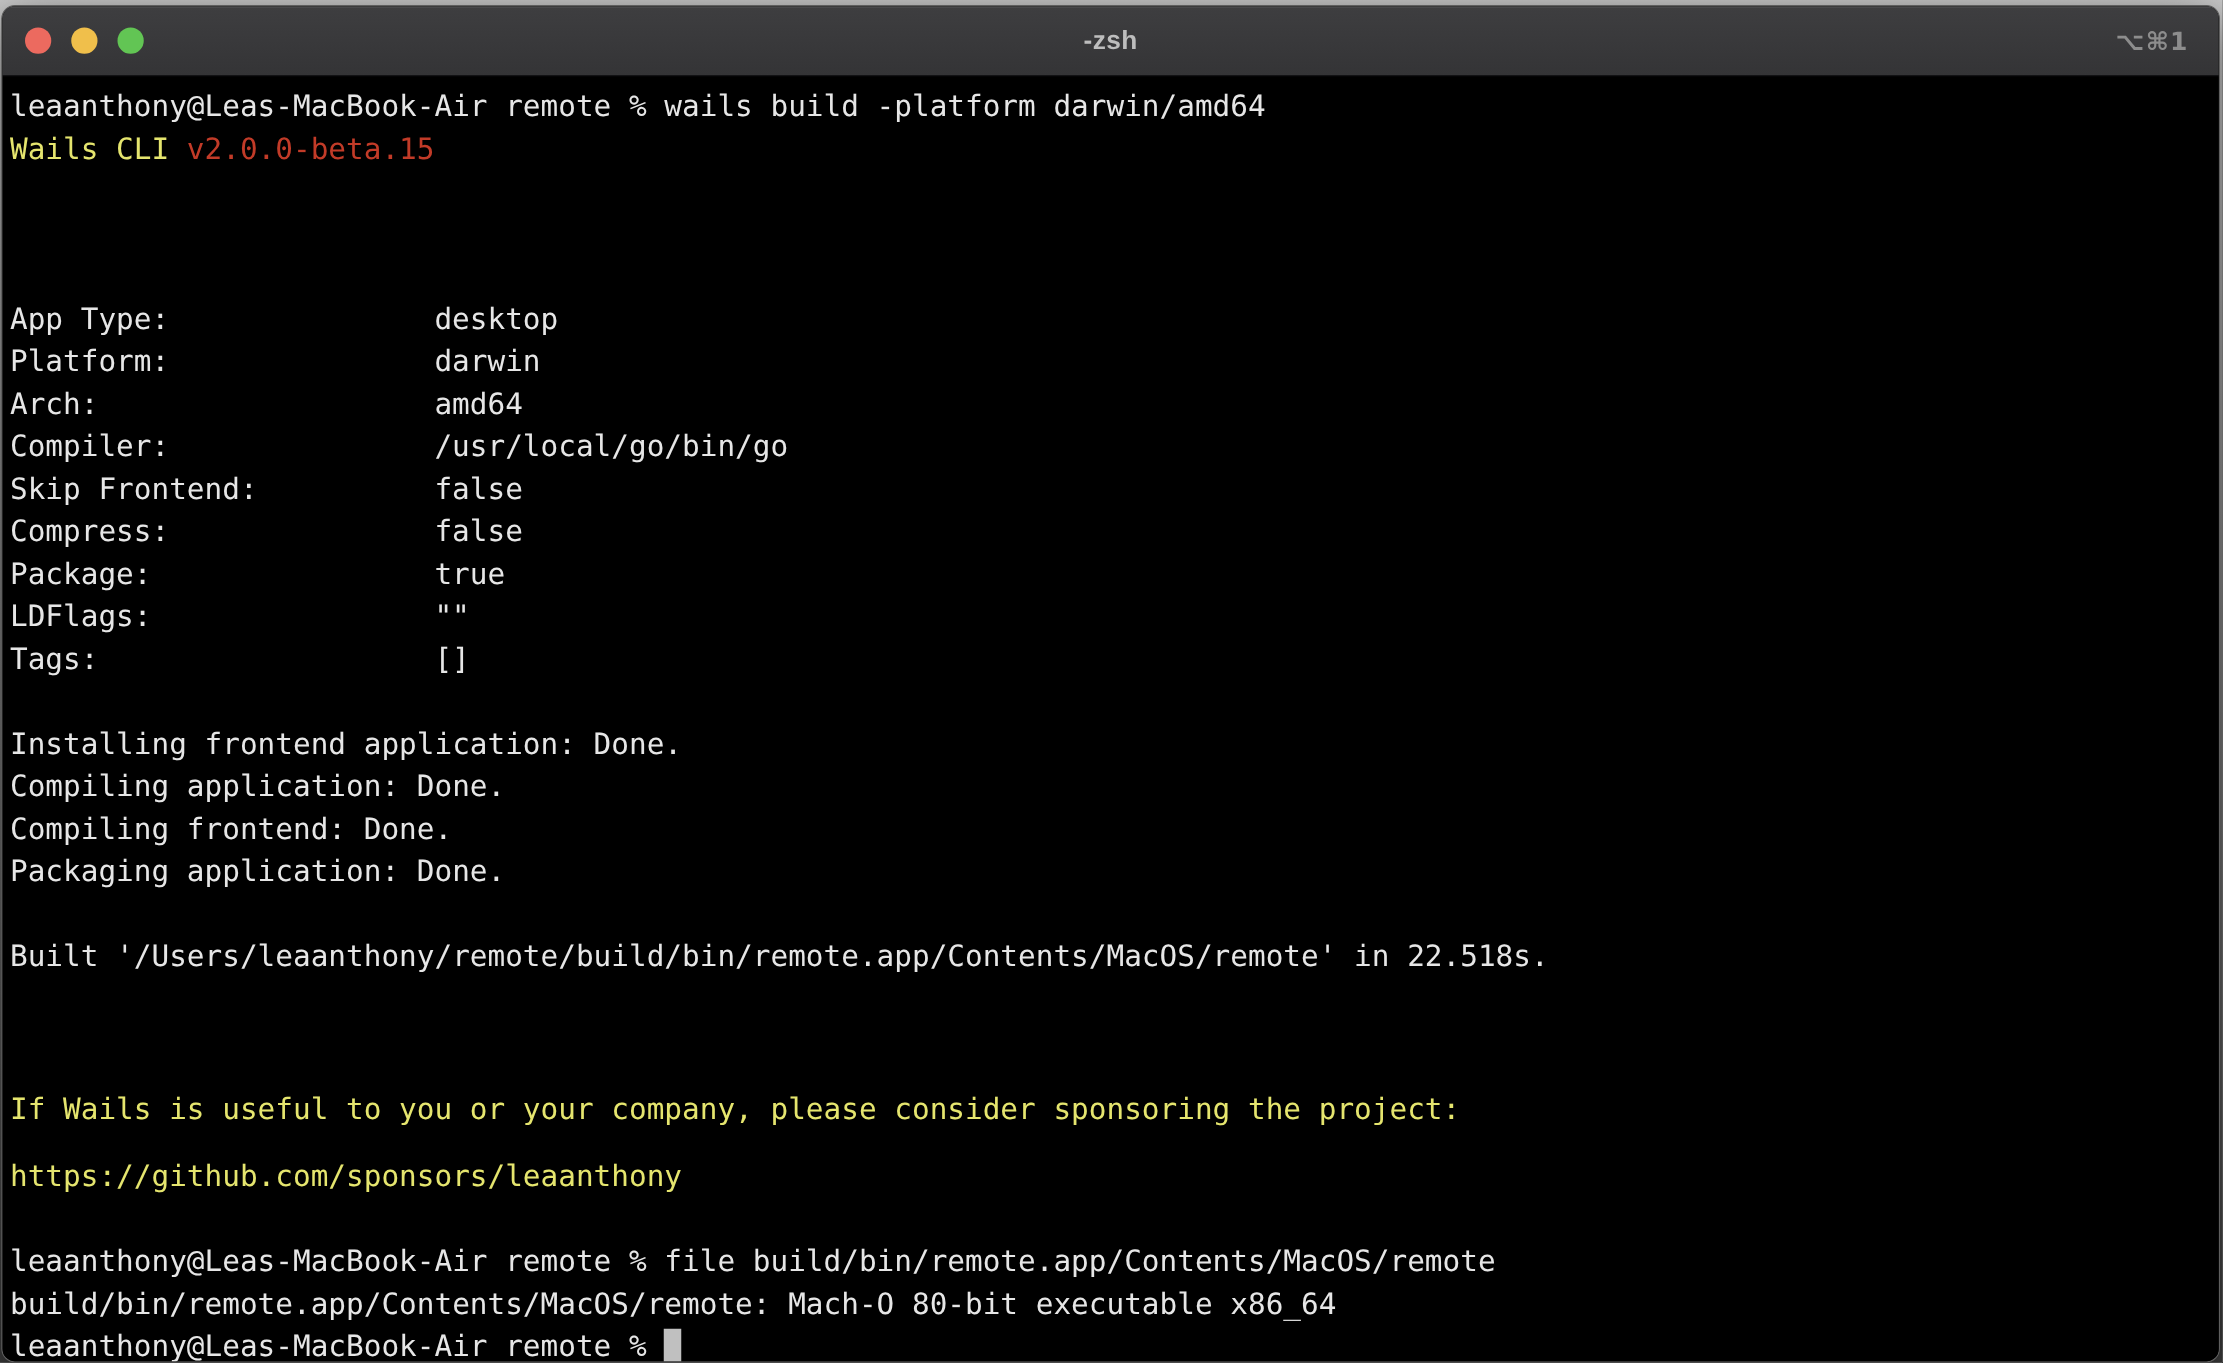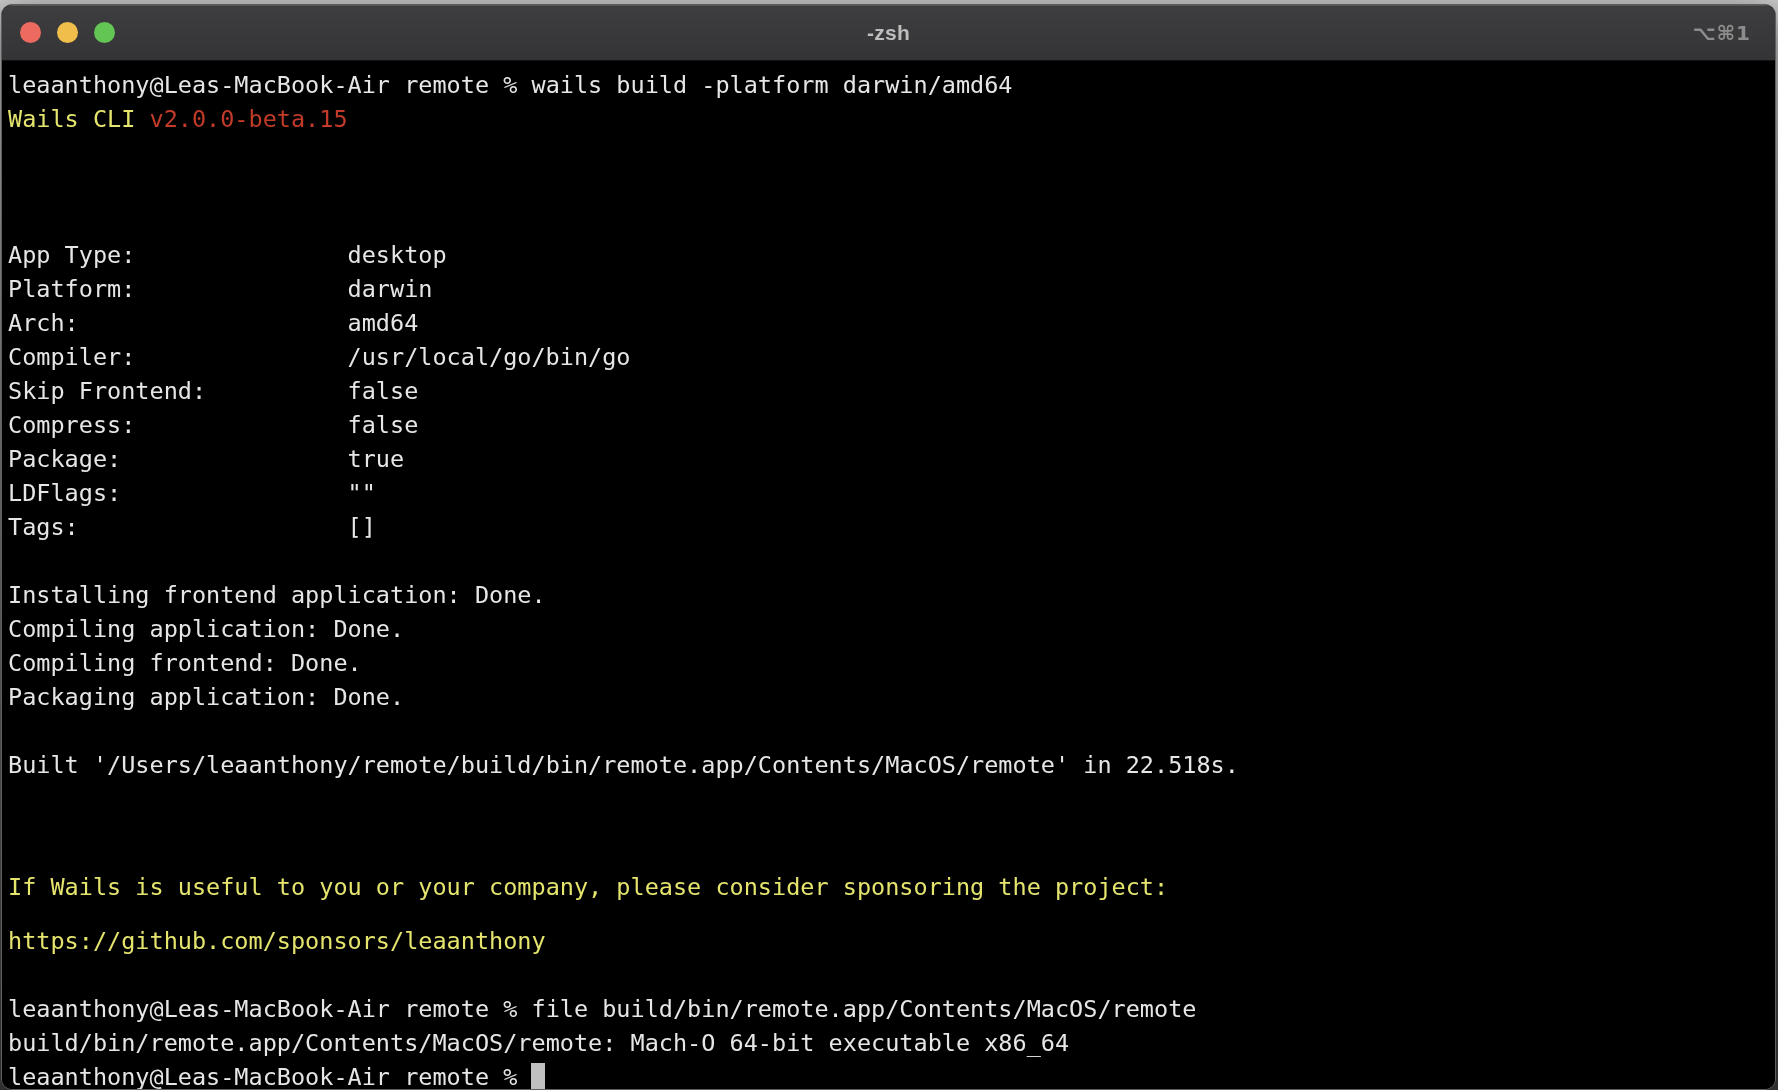--- a/index.html
+++ b/index.html
@@ -122,18 +122,18 @@
 
     <div class="line"></div>
     <div class="line"></div>
 
     <div class="line y">If Wails is useful to you or your company, please consider sponsoring the project:</div>
     <div class="line y">https://github.com/sponsors/leaanthony</div>
 
     <div class="line"></div>
 
     <div class="line">leaanthony@Leas-MacBook-Air remote % file build/bin/remote.app/Contents/MacOS/remote</div>
-    <div class="line">build/bin/remote.app/Contents/MacOS/remote: Mach-O 64-bit executable x86_64</div>
+    <div class="line">build/bin/remote.app/Contents/MacOS/remote: Mach-O 80-bit executable x86_64</div>
 
     <div class="line"><span>leaanthony@Leas-MacBook-Air remote % </span><span class="cursor"></span></div>
   </div>
 
 </div>
 
 </body></html>

